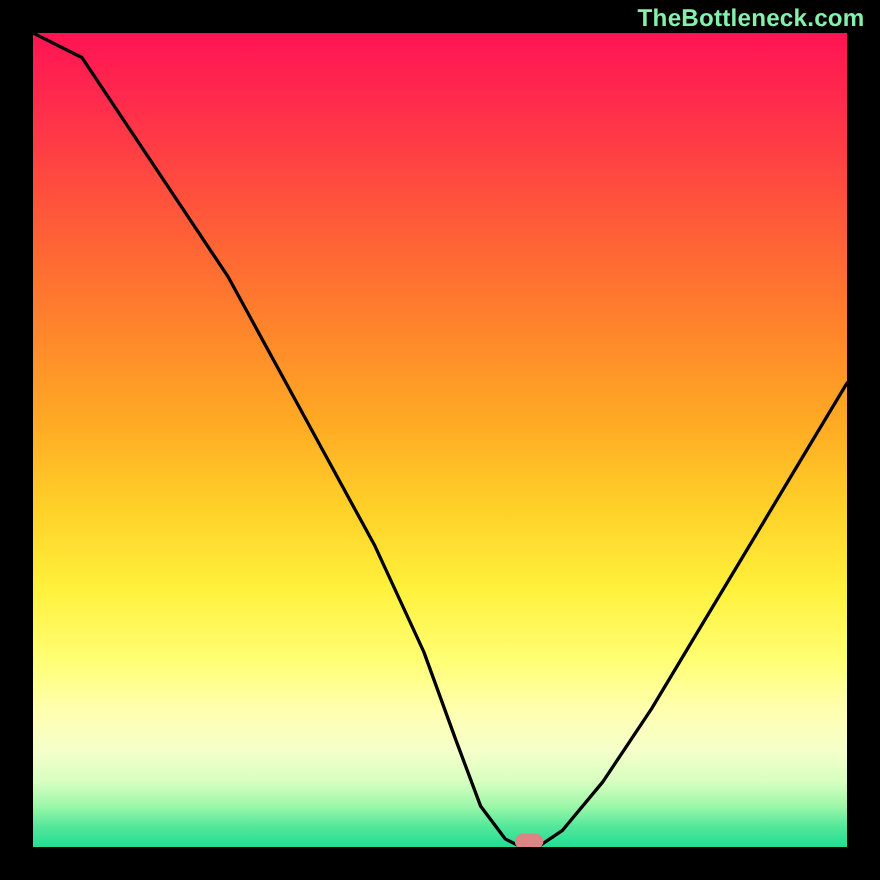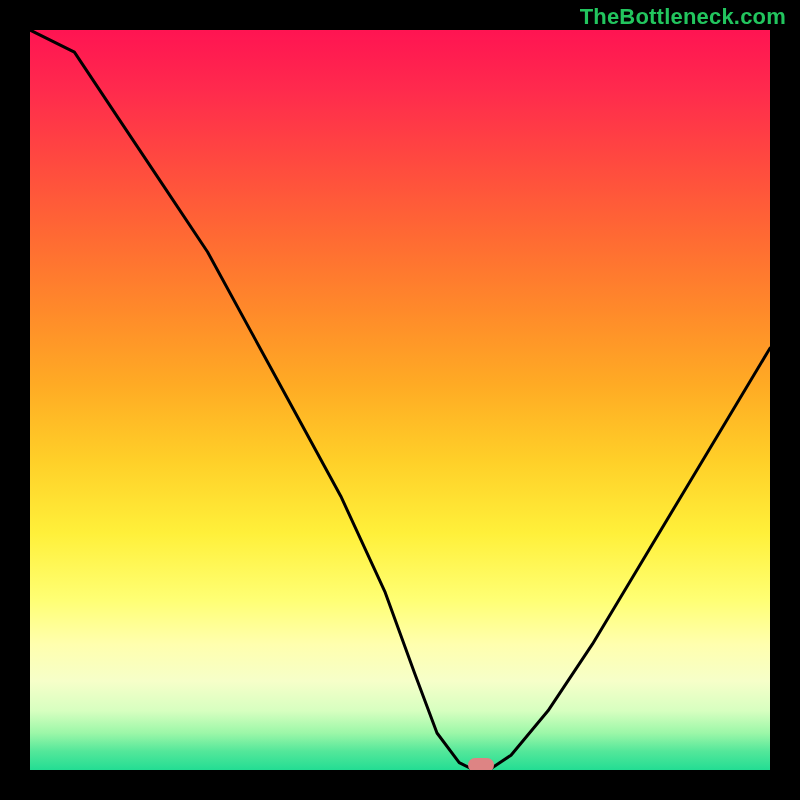--- a/index.html
+++ b/index.html
@@ -14,21 +14,21 @@
   .frame {
     position: relative;
     width: 800px;
     height: 800px;
     background: #000;
   }
   .watermark {
     position: absolute;
     top: 4px;
     right: 14px;
-    color: #22c55e;
+    color: #86efac;
     font-size: 22px;
     font-weight: 600;
     letter-spacing: 0.2px;
     z-index: 10;
   }
   .plot {
     position: absolute;
     left: 30px;
     top: 30px;
     width: 740px;

